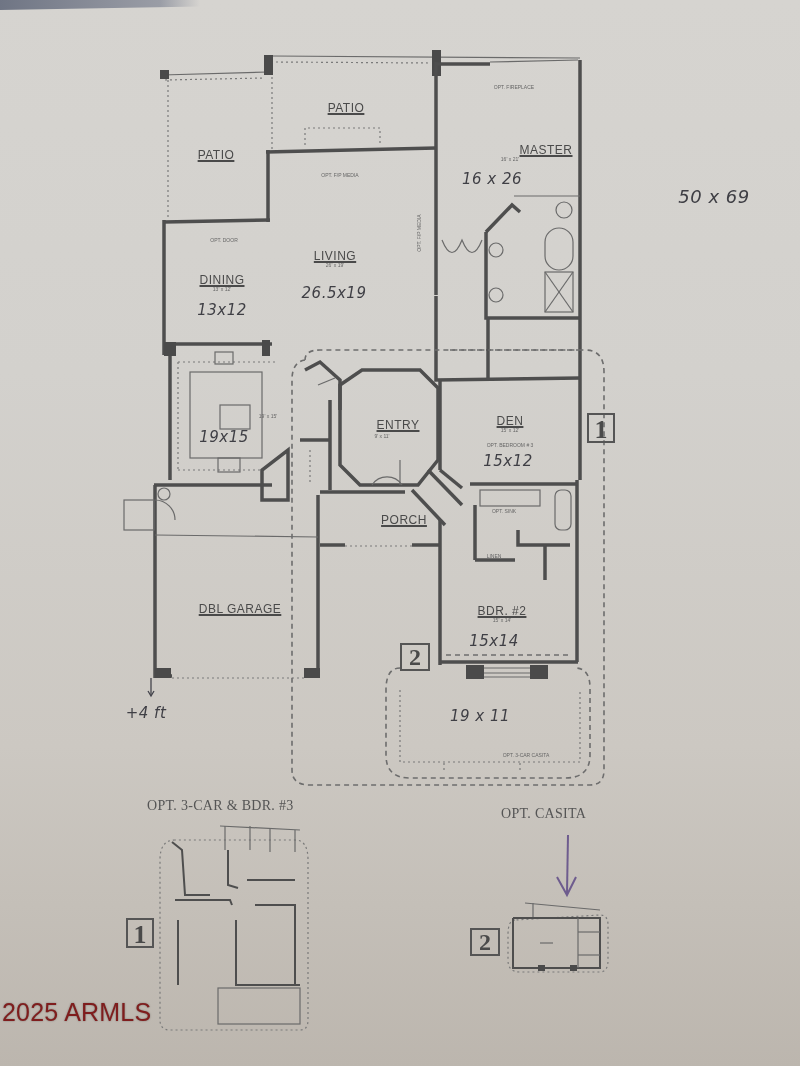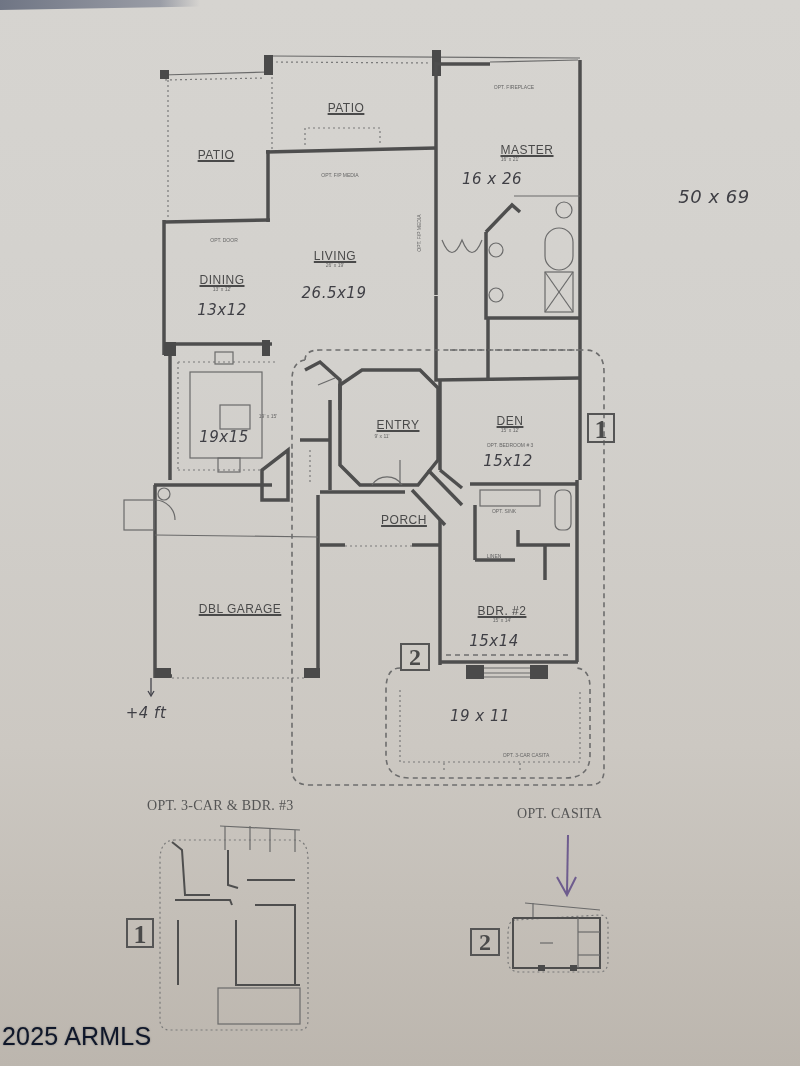--- a/index.html
+++ b/index.html
@@ -39,22 +39,22 @@
       font-family: "Liberation Serif", serif; font-size: 26px; font-weight: bold;
       color: #4a4a4a; text-align: center; line-height: 30px; box-sizing: border-box;
       background: transparent;
     }
     .boxnum.small { width: 30px; height: 28px; font-size: 24px; line-height: 24px; }
     .title-opt {
       position: absolute; font-family: "Liberation Serif", serif; font-size: 14px;
       color: #555; letter-spacing: 0.3px; white-space: nowrap;
     }
     .watermark {
-      position: absolute; left: 2px; top: 1022px;
-      font-family: "Liberation Sans", sans-serif; font-size: 25px; color: #0f172a;
+      position: absolute; left: 2px; top: 998px;
+      font-family: "Liberation Sans", sans-serif; font-size: 25px; color: #7f1d1d;
       text-shadow: 0 0 2px rgba(0,0,0,0.35); letter-spacing: 0.2px;
     }
   </style>
 </head>
 <body>
 
 <div class="topband"></div>
 
 <svg class="plan" width="800" height="1066" viewBox="0 0 800 1066">
 
@@ -227,21 +227,21 @@
   <g>
     <line x1="568" y1="835" x2="567" y2="893" stroke="#6e5c8e" stroke-width="2"></line>
     <polyline points="557,877 567,895 576,877" fill="none" stroke="#6e5c8e" stroke-width="2"></polyline>
   </g>
 </svg>
 
 <div class="lbl" style="left:216px; top:148px;">PATIO</div>
 <div class="lbl" style="left:346px; top:101px;">PATIO</div>
 
 <div class="sub" style="left:514px; top:84px;">OPT. FIREPLACE</div>
-<div class="lbl" style="left:509px; top:143px;padding-left:36px;">MASTER</div>
+<div class="lbl" style="left:528px; top:143px;padding-left:36px;">MASTER</div>
 <div class="sub" style="left:510px; top:156px;">16' x 21'</div>
 <div class="hand" style="left:492px; top:170px;">16 x 26</div>
 
 <div class="sub" style="left:340px; top:172px;">OPT. F/P MEDIA</div>
 <div class="sub" style="left:400px; top:230px; transform:rotate(-90deg);">OPT. F/P MEDIA</div>
 
 <div class="sub" style="left:224px; top:237px;">OPT. DOOR</div>
 <div class="lbl" style="left:222px; top:273px;">DINING</div>
 <div class="sub" style="left:222px; top:286px;">13' x 12'</div>
 <div class="hand" style="left:222px; top:301px;">13x12</div>
@@ -275,16 +275,16 @@
 
 <div class="hand" style="left:714px; top:186px; font-size:18px;">50 x 69</div>
 <div class="hand" style="left:146px; top:704px;">+4 ft</div>
 
 <div class="boxnum" style="left:587px; top:413px;">1</div>
 <div class="boxnum small" style="left:400px; top:643px;">2</div>
 
 <div class="title-opt" style="left:147px; top:798px;text-align:right;">OPT. 3-CAR &amp; BDR. #3</div>
 <div class="boxnum" style="left:126px; top:918px;">1</div>
 
-<div class="title-opt" style="left:501px; top:806px;margin-left:16px;">OPT. CASITA</div>
+<div class="title-opt" style="left:501px; top:806px;">OPT. CASITA</div>
 <div class="boxnum small" style="left:470px; top:928px;">2</div>
 
 <div class="watermark">2025 ARMLS</div>
 
 </body></html>

